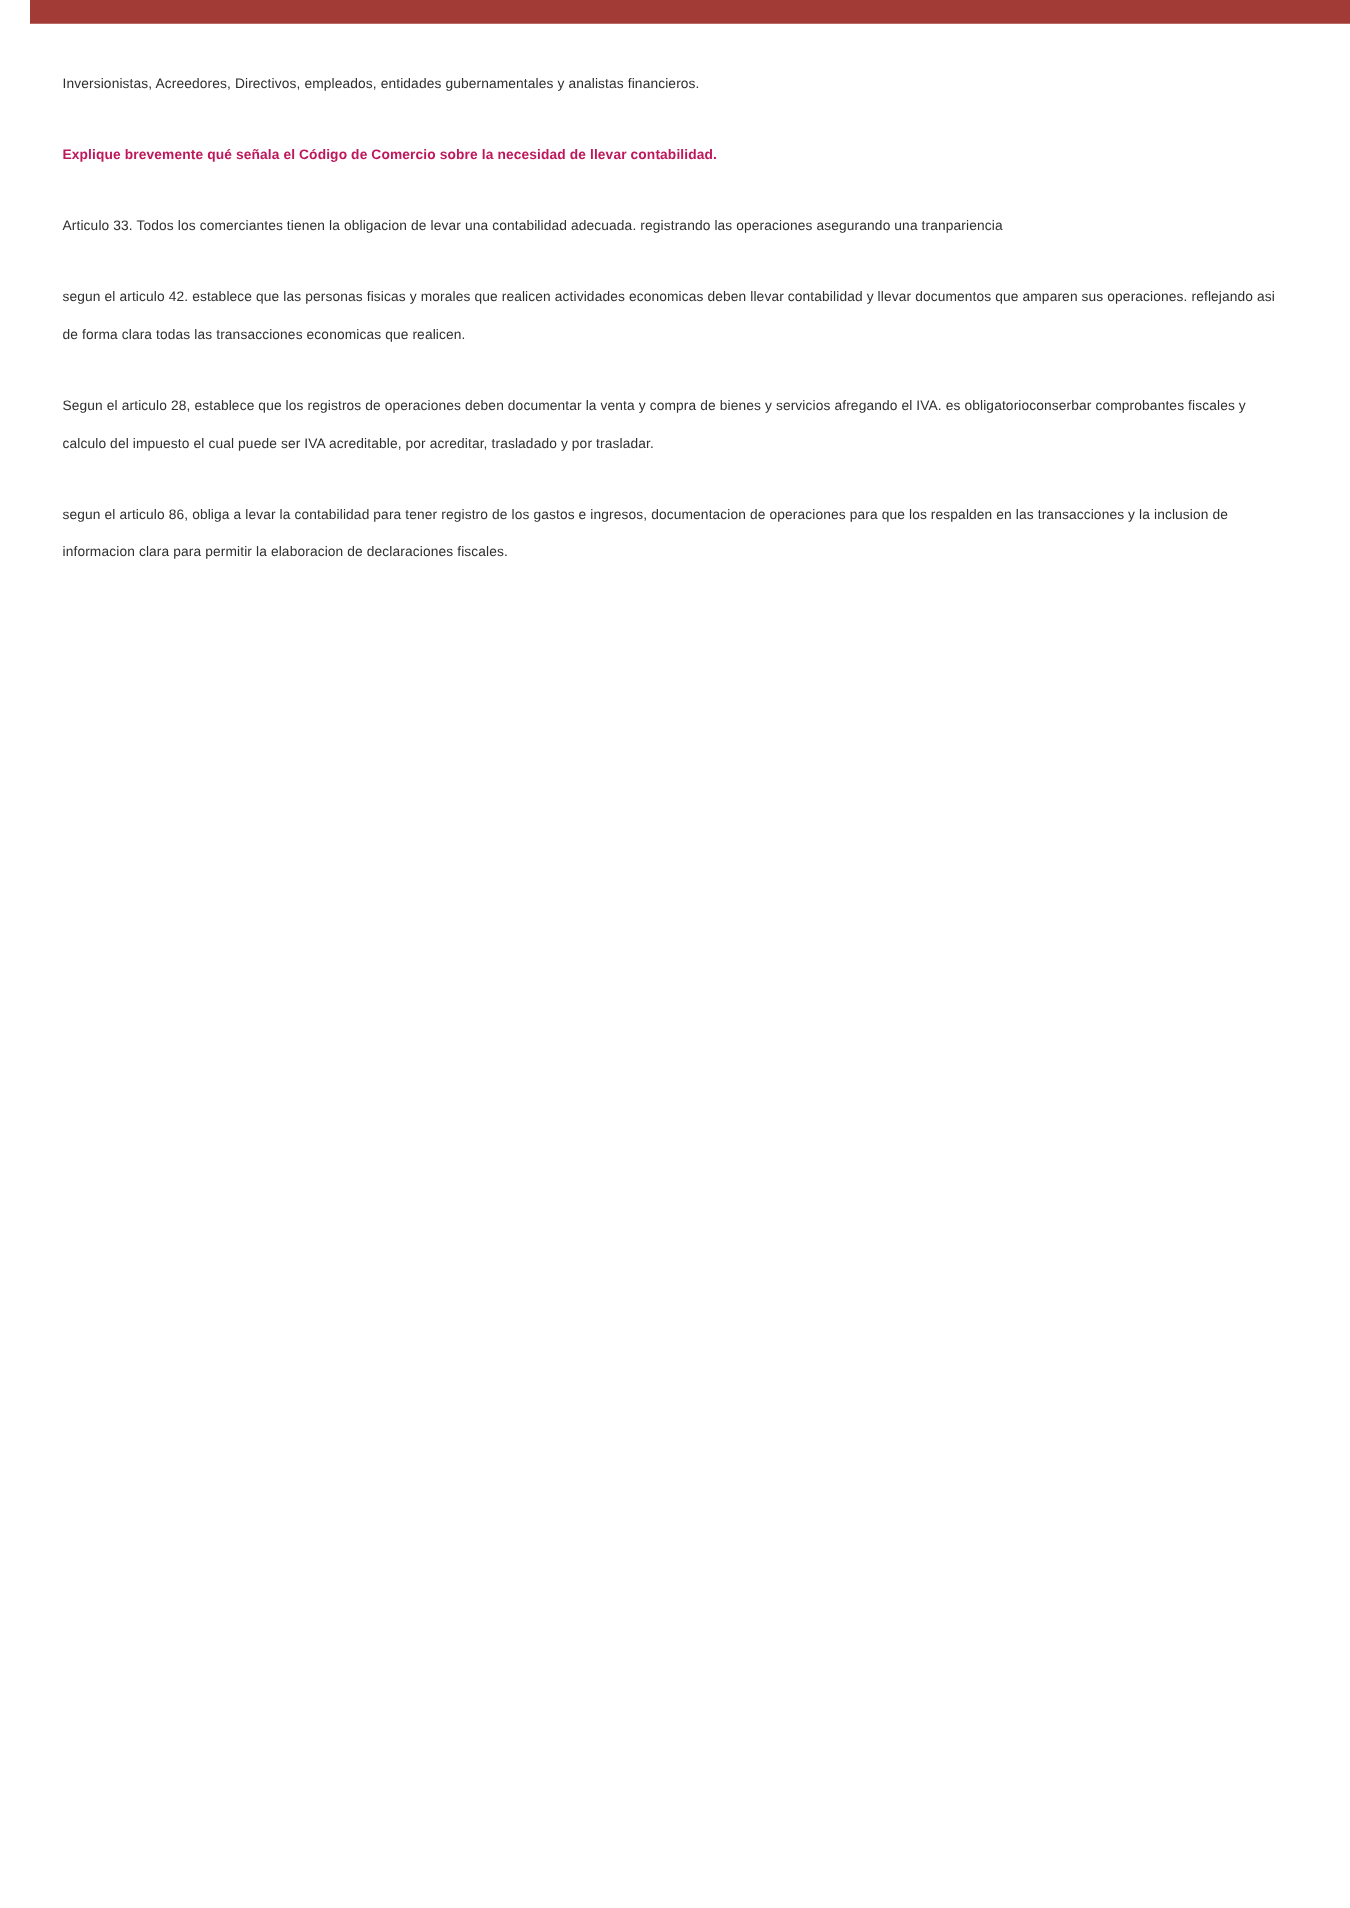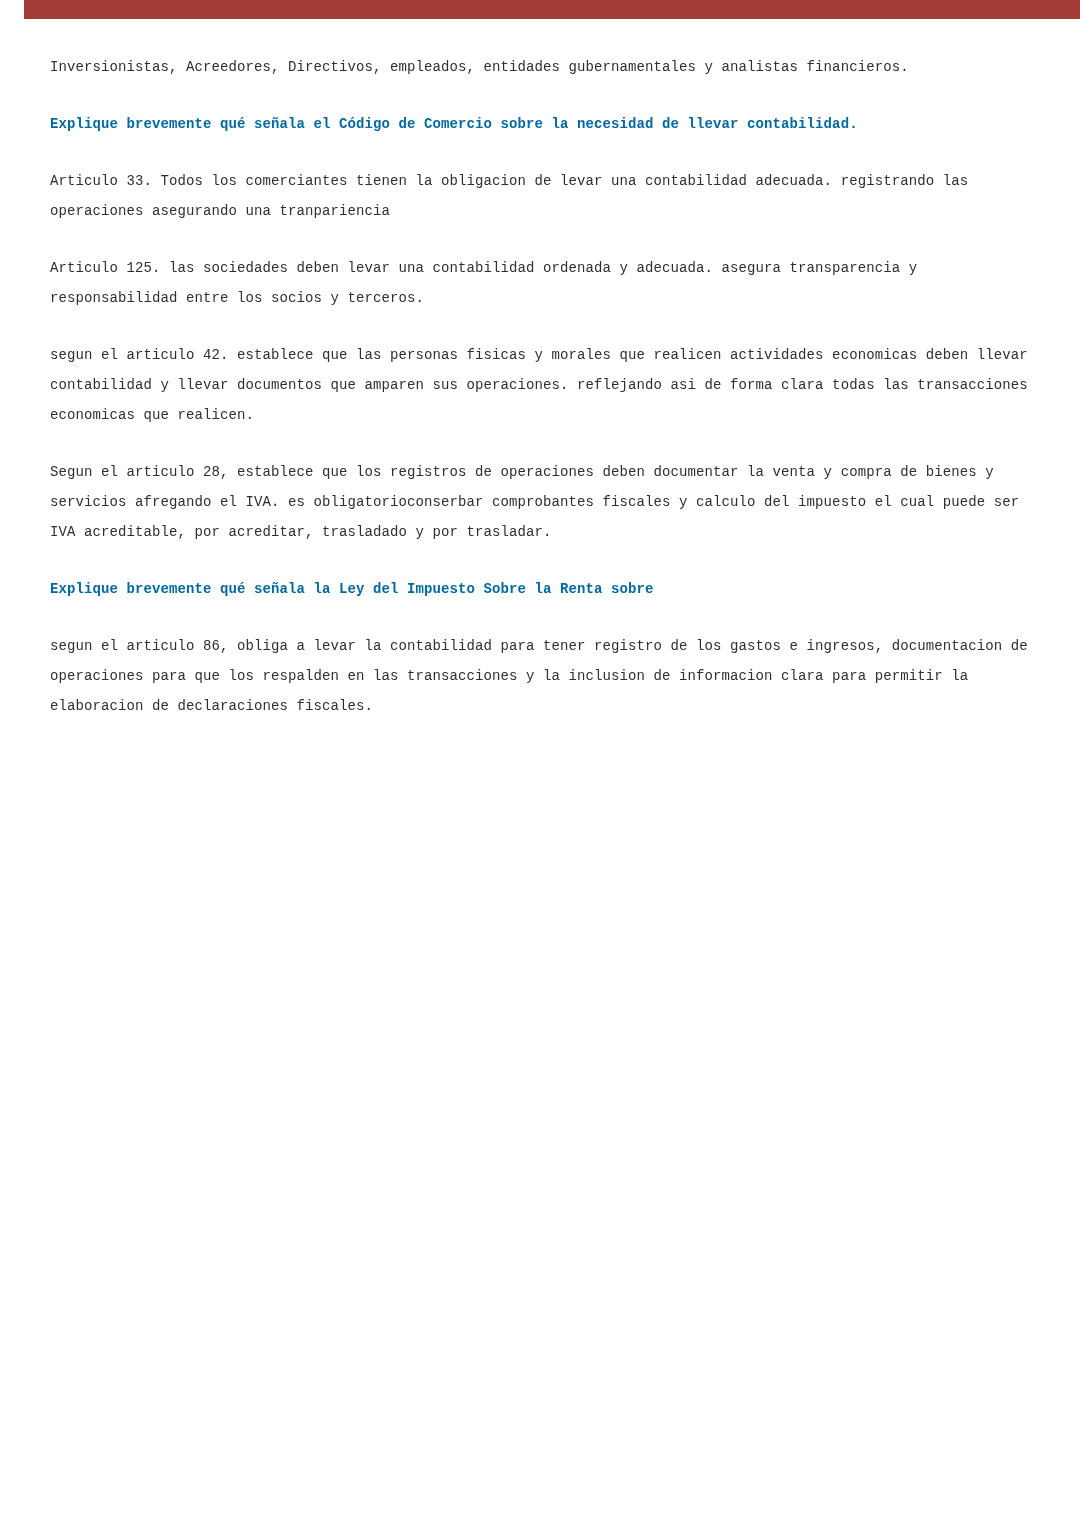--- a/index.html
+++ b/index.html
@@ -25,45 +25,42 @@
     height: 19px;
   }
   .content {
     position: absolute;
     top: 52px;
     left: 50px;
     width: 980px;
   }
   .content p {
     margin: 0 0 27px 0;
-    font-size: 14px;
+    font-size: 11px;
     line-height: 30px;
     letter-spacing: 0.1px;
-    font-family: Liberation Mono, monospace;
   }
   p.answer {
     color: #2f2f2f;
     font-weight: 400;
   }
   p.question {
-    color: #0369a1;
+    color: #be185d;
     font-weight: 700;
   }
 </style>
 </head>
 <body>
 
 <div class="page">
 
   <div class="top-bar" style="background-color: rgb(162, 58, 53);"></div>
 
   <div class="content">
     <p class="answer">Inversionistas, Acreedores, Directivos, empleados, entidades gubernamentales y analistas financieros.</p>
     <p class="question">Explique brevemente qué señala el Código de Comercio sobre la necesidad de llevar contabilidad.</p>
     <p class="answer">Articulo 33. Todos los comerciantes tienen la obligacion de levar una contabilidad adecuada. registrando las operaciones asegurando una tranpariencia</p>
-    <p class="answer">Articulo 125. las sociedades deben levar una contabilidad ordenada y adecuada. asegura transparencia y responsabilidad entre los socios y terceros.</p>
     <p class="answer">segun el articulo 42. establece que las personas fisicas y morales que realicen actividades economicas deben llevar contabilidad y llevar documentos que amparen sus operaciones. reflejando asi de forma clara todas las transacciones economicas que realicen.</p>
     <p class="answer">Segun el articulo 28, establece que los registros de operaciones deben documentar la venta y compra de bienes y servicios afregando el IVA. es obligatorioconserbar comprobantes fiscales y calculo del impuesto el cual puede ser IVA acreditable, por acreditar, trasladado y por trasladar.</p>
-    <p class="question">Explique brevemente qué señala la Ley del Impuesto Sobre la Renta sobre</p>
     <p class="answer">segun el articulo 86, obliga a levar la contabilidad para tener registro de los gastos e ingresos, documentacion de operaciones para que los respalden en las transacciones y la inclusion de informacion clara para permitir la elaboracion de declaraciones fiscales.</p>
   </div>
 
 </div>
 
 </body></html>

